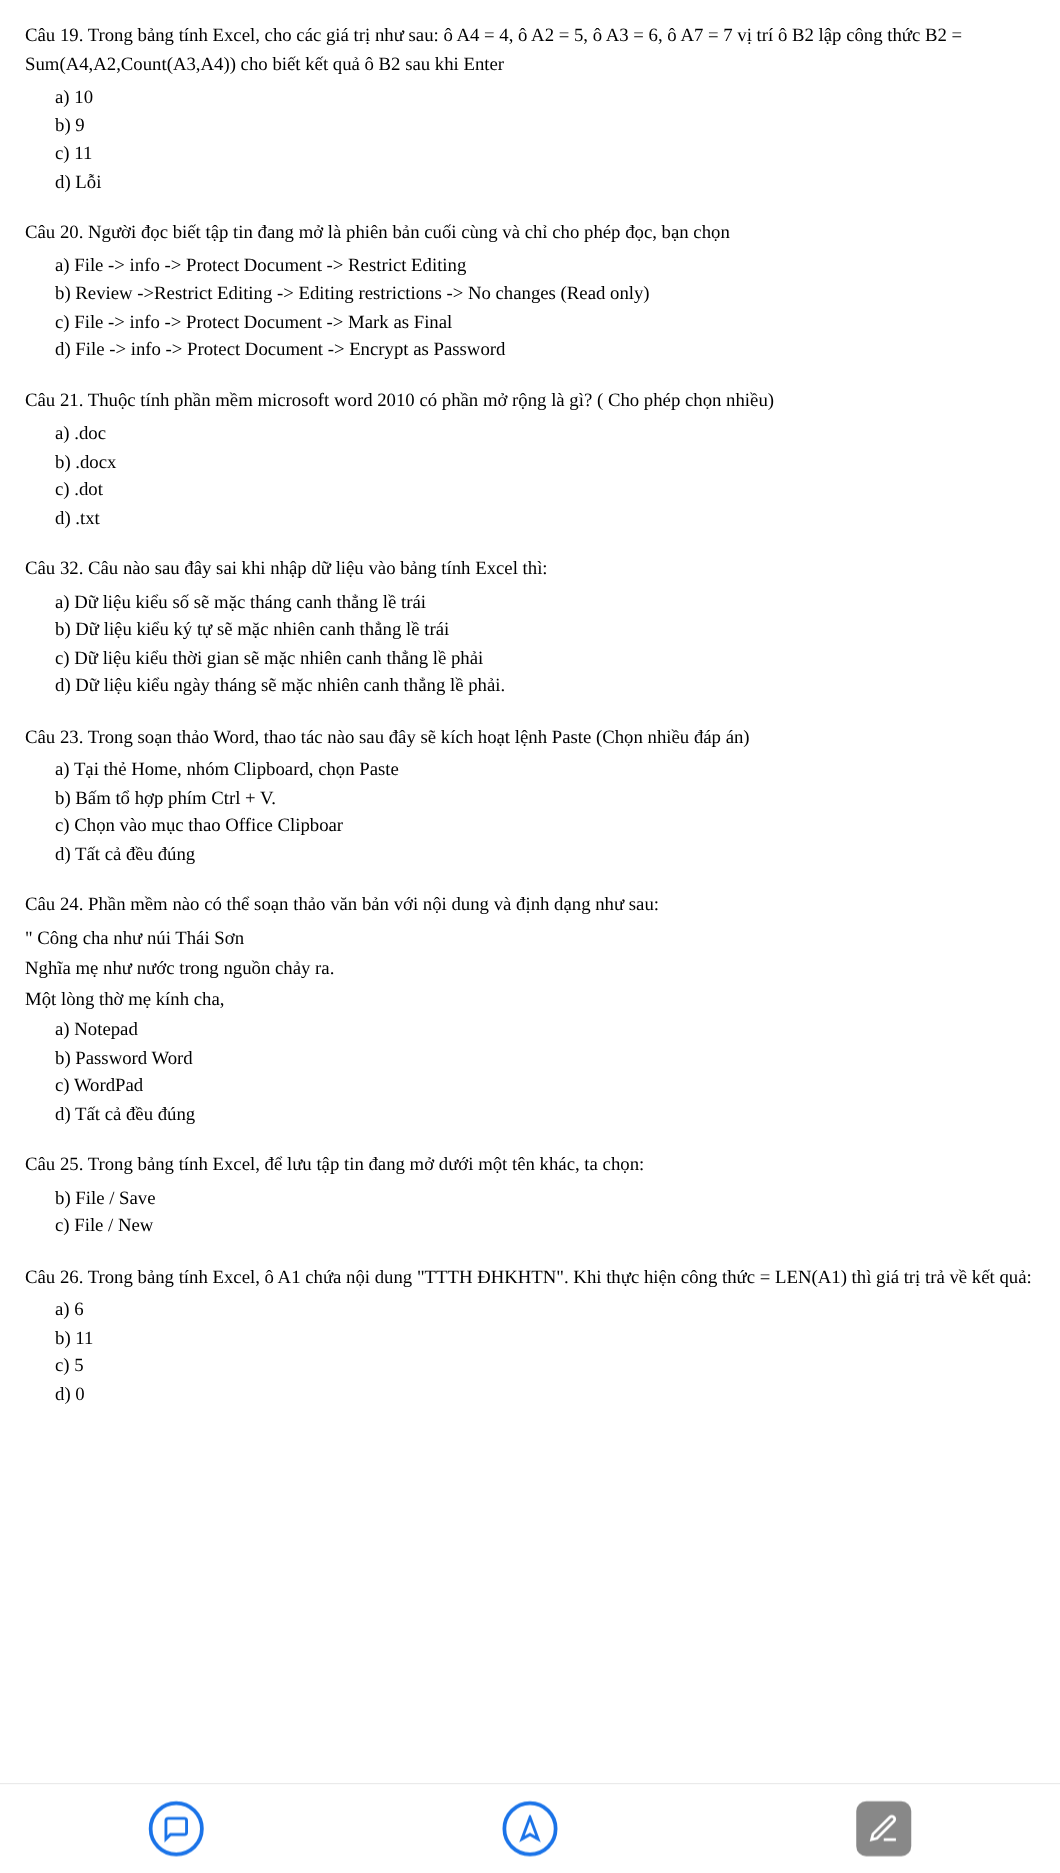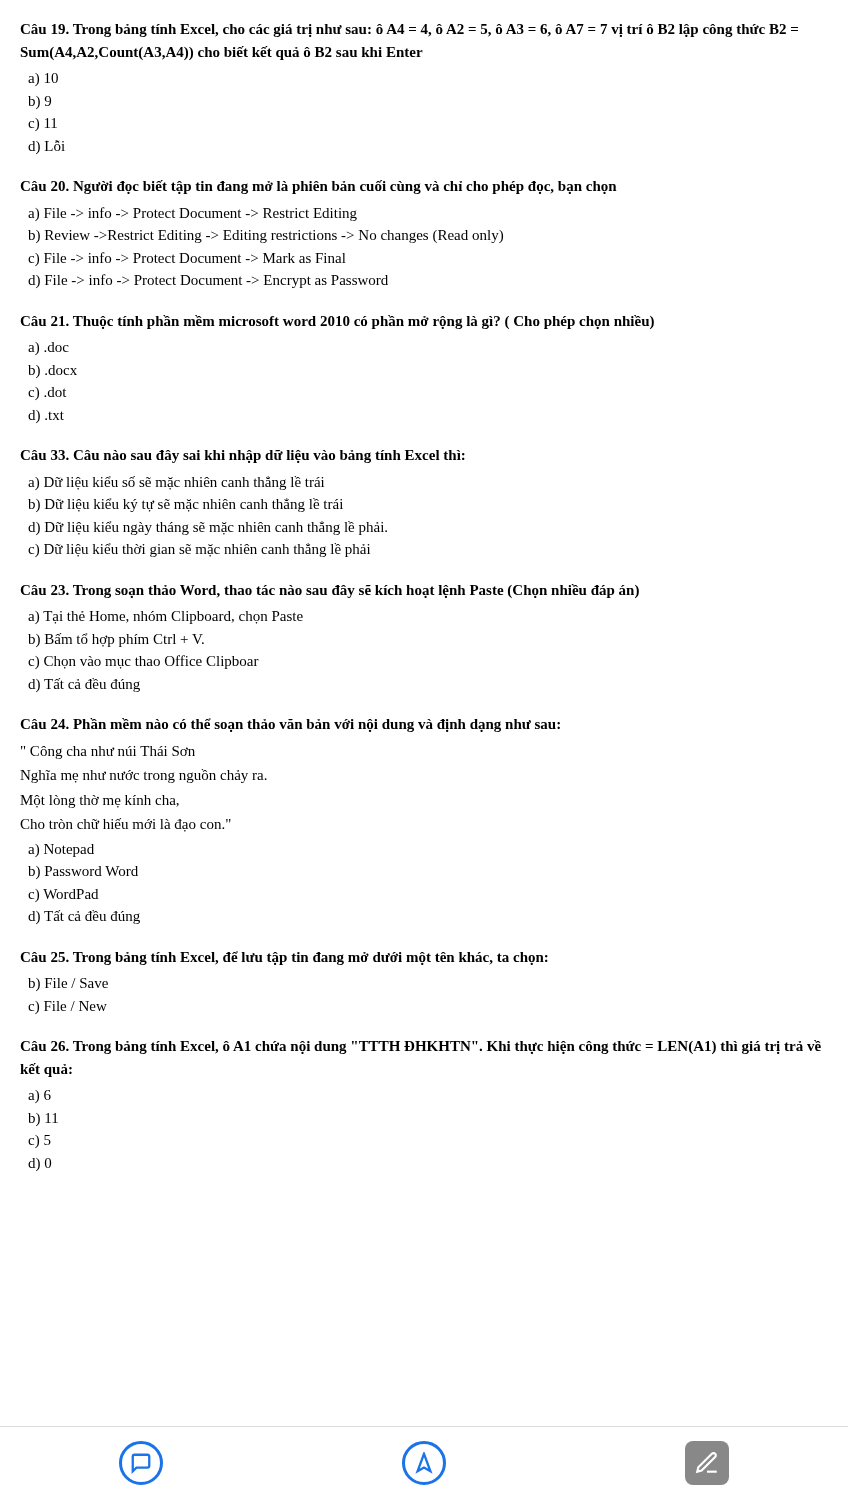--- a/index.html
+++ b/index.html
@@ -10,25 +10,25 @@
       color: #000;
       width: 848px;
       min-height: 1498px;
       padding: 18px 20px 80px 20px;
       line-height: 1.5;
     }
     .question-block {
       margin-bottom: 18px;
     }
     .question-title {
-      font-weight: bold;
+      font-weight: normal;
       margin-bottom: 4px;
     }
     .answer-item {
-      margin-left: 8px;
+      margin-left: 24px;
     }
     .bottom-bar {
       position: fixed;
       bottom: 0;
       left: 0;
       width: 848px;
       height: 72px;
       background: #fff;
       border-top: 1px solid #ddd;
       display: flex;
@@ -86,39 +86,38 @@
       <div class="answer-item">d) File -&gt; info -&gt; Protect Document -&gt; Encrypt as Password</div>
     </div>
     <div class="question-block">
       <div class="question-title">Câu 21. Thuộc tính phần mềm microsoft word 2010 có phần mở rộng là gì? ( Cho phép chọn nhiều)</div>
       <div class="answer-item">a) .doc</div>
       <div class="answer-item">b) .docx</div>
       <div class="answer-item">c) .dot</div>
       <div class="answer-item">d) .txt</div>
     </div>
     <div class="question-block">
-      <div class="question-title">Câu 33. Câu nào sau đây sai khi nhập dữ liệu vào bảng tính Excel thì:</div>
-      <div class="answer-item">a) Dữ liệu kiểu số sẽ mặc nhiên canh thẳng lề trái</div>
+      <div class="question-title">Câu 32. Câu nào sau đây sai khi nhập dữ liệu vào bảng tính Excel thì:</div>
+      <div class="answer-item">a) Dữ liệu kiểu số sẽ mặc tháng canh thẳng lề trái</div>
       <div class="answer-item">b) Dữ liệu kiểu ký tự sẽ mặc nhiên canh thẳng lề trái</div>
+      <div class="answer-item">c) Dữ liệu kiểu thời gian sẽ mặc nhiên canh thẳng lề phải</div>
       <div class="answer-item">d) Dữ liệu kiểu ngày tháng sẽ mặc nhiên canh thẳng lề phải.</div>
-      <div class="answer-item">c) Dữ liệu kiểu thời gian sẽ mặc nhiên canh thẳng lề phải</div>
     </div>
     <div class="question-block">
       <div class="question-title">Câu 23. Trong soạn thảo Word, thao tác nào sau đây sẽ kích hoạt lệnh Paste (Chọn nhiều đáp án)</div>
       <div class="answer-item">a) Tại thẻ Home, nhóm Clipboard, chọn Paste</div>
       <div class="answer-item">b) Bấm tổ hợp phím Ctrl + V.</div>
       <div class="answer-item">c) Chọn vào mục thao Office Clipboar</div>
       <div class="answer-item">d) Tất cả đều đúng</div>
     </div>
     <div class="question-block">
       <div class="question-title">Câu 24. Phần mềm nào có thể soạn thảo văn bản với nội dung và định dạng như sau:</div>
       <div class="text-content">" Công cha như núi Thái Sơn</div>
       <div class="text-content">Nghĩa mẹ như nước trong nguồn chảy ra.</div>
       <div class="text-content">Một lòng thờ mẹ kính cha,</div>
-      <div class="text-content">Cho tròn chữ hiếu mới là đạo con."</div>
       <div class="answer-item">a) Notepad</div>
       <div class="answer-item">b) Password Word</div>
       <div class="answer-item">c) WordPad</div>
       <div class="answer-item">d) Tất cả đều đúng</div>
     </div>
     <div class="question-block">
       <div class="question-title">Câu 25. Trong bảng tính Excel, để lưu tập tin đang mở dưới một tên khác, ta chọn:</div>
       <div class="answer-item">b) File / Save</div>
       <div class="answer-item">c) File / New</div>
     </div>

